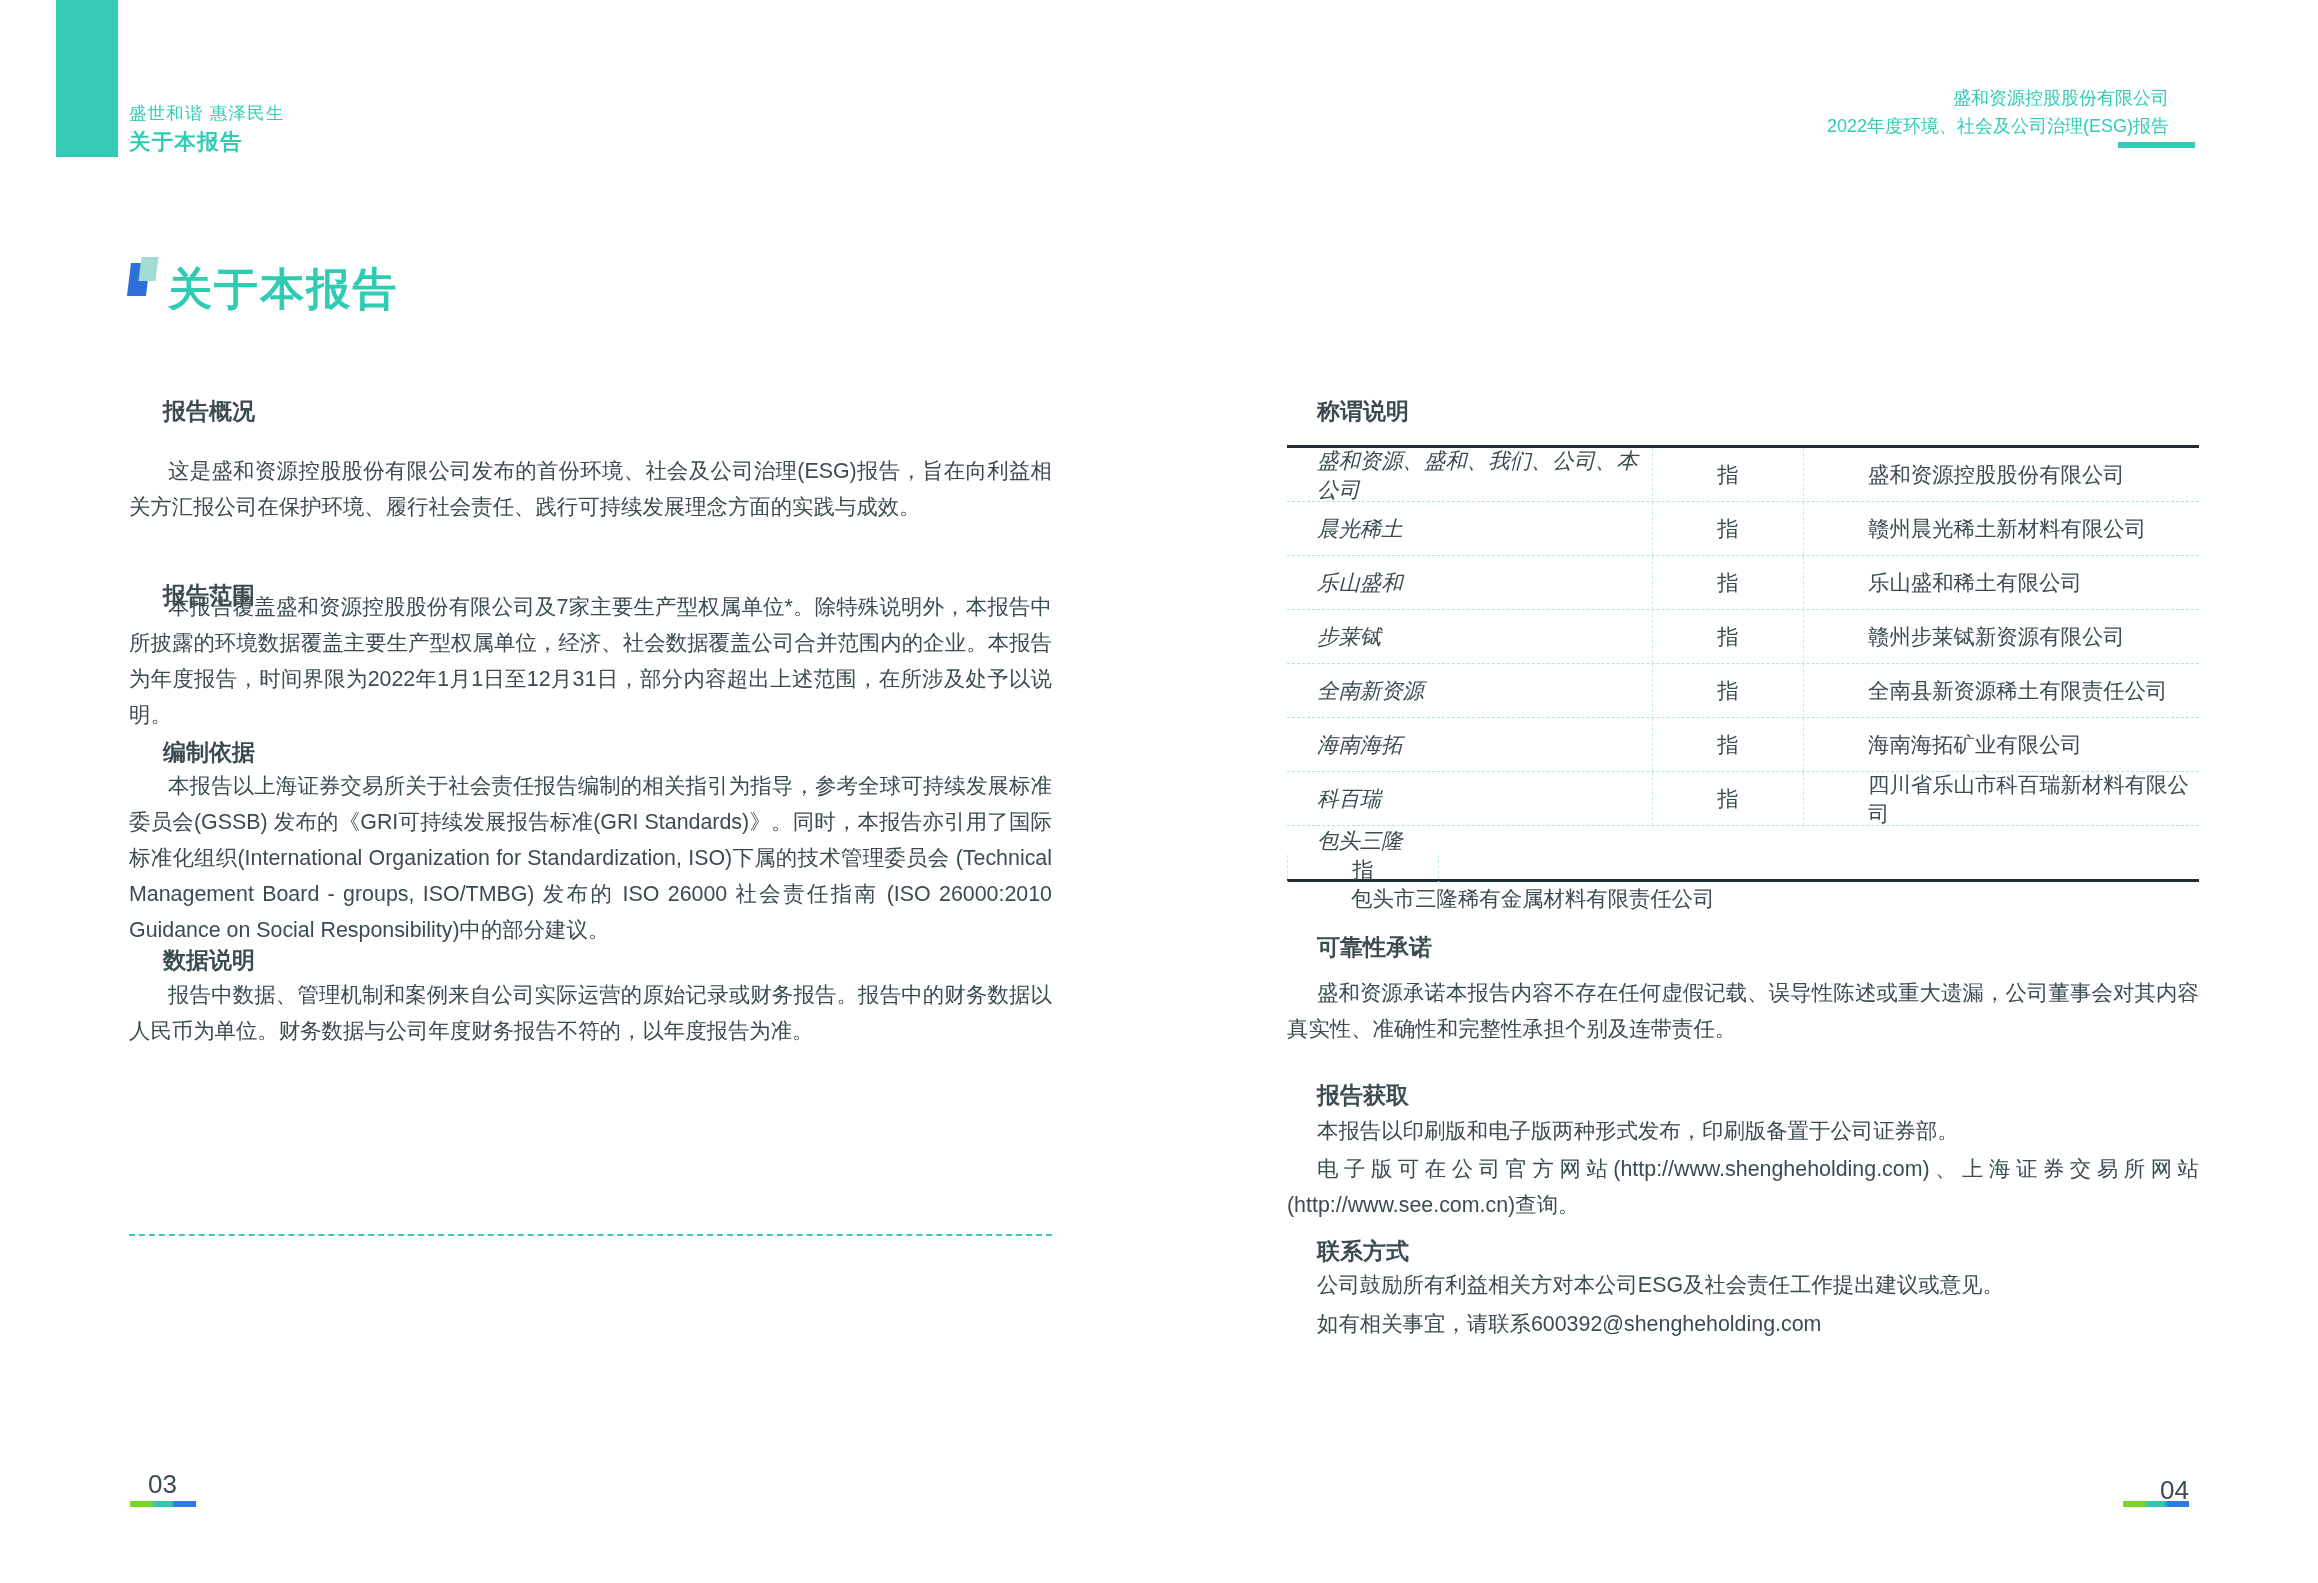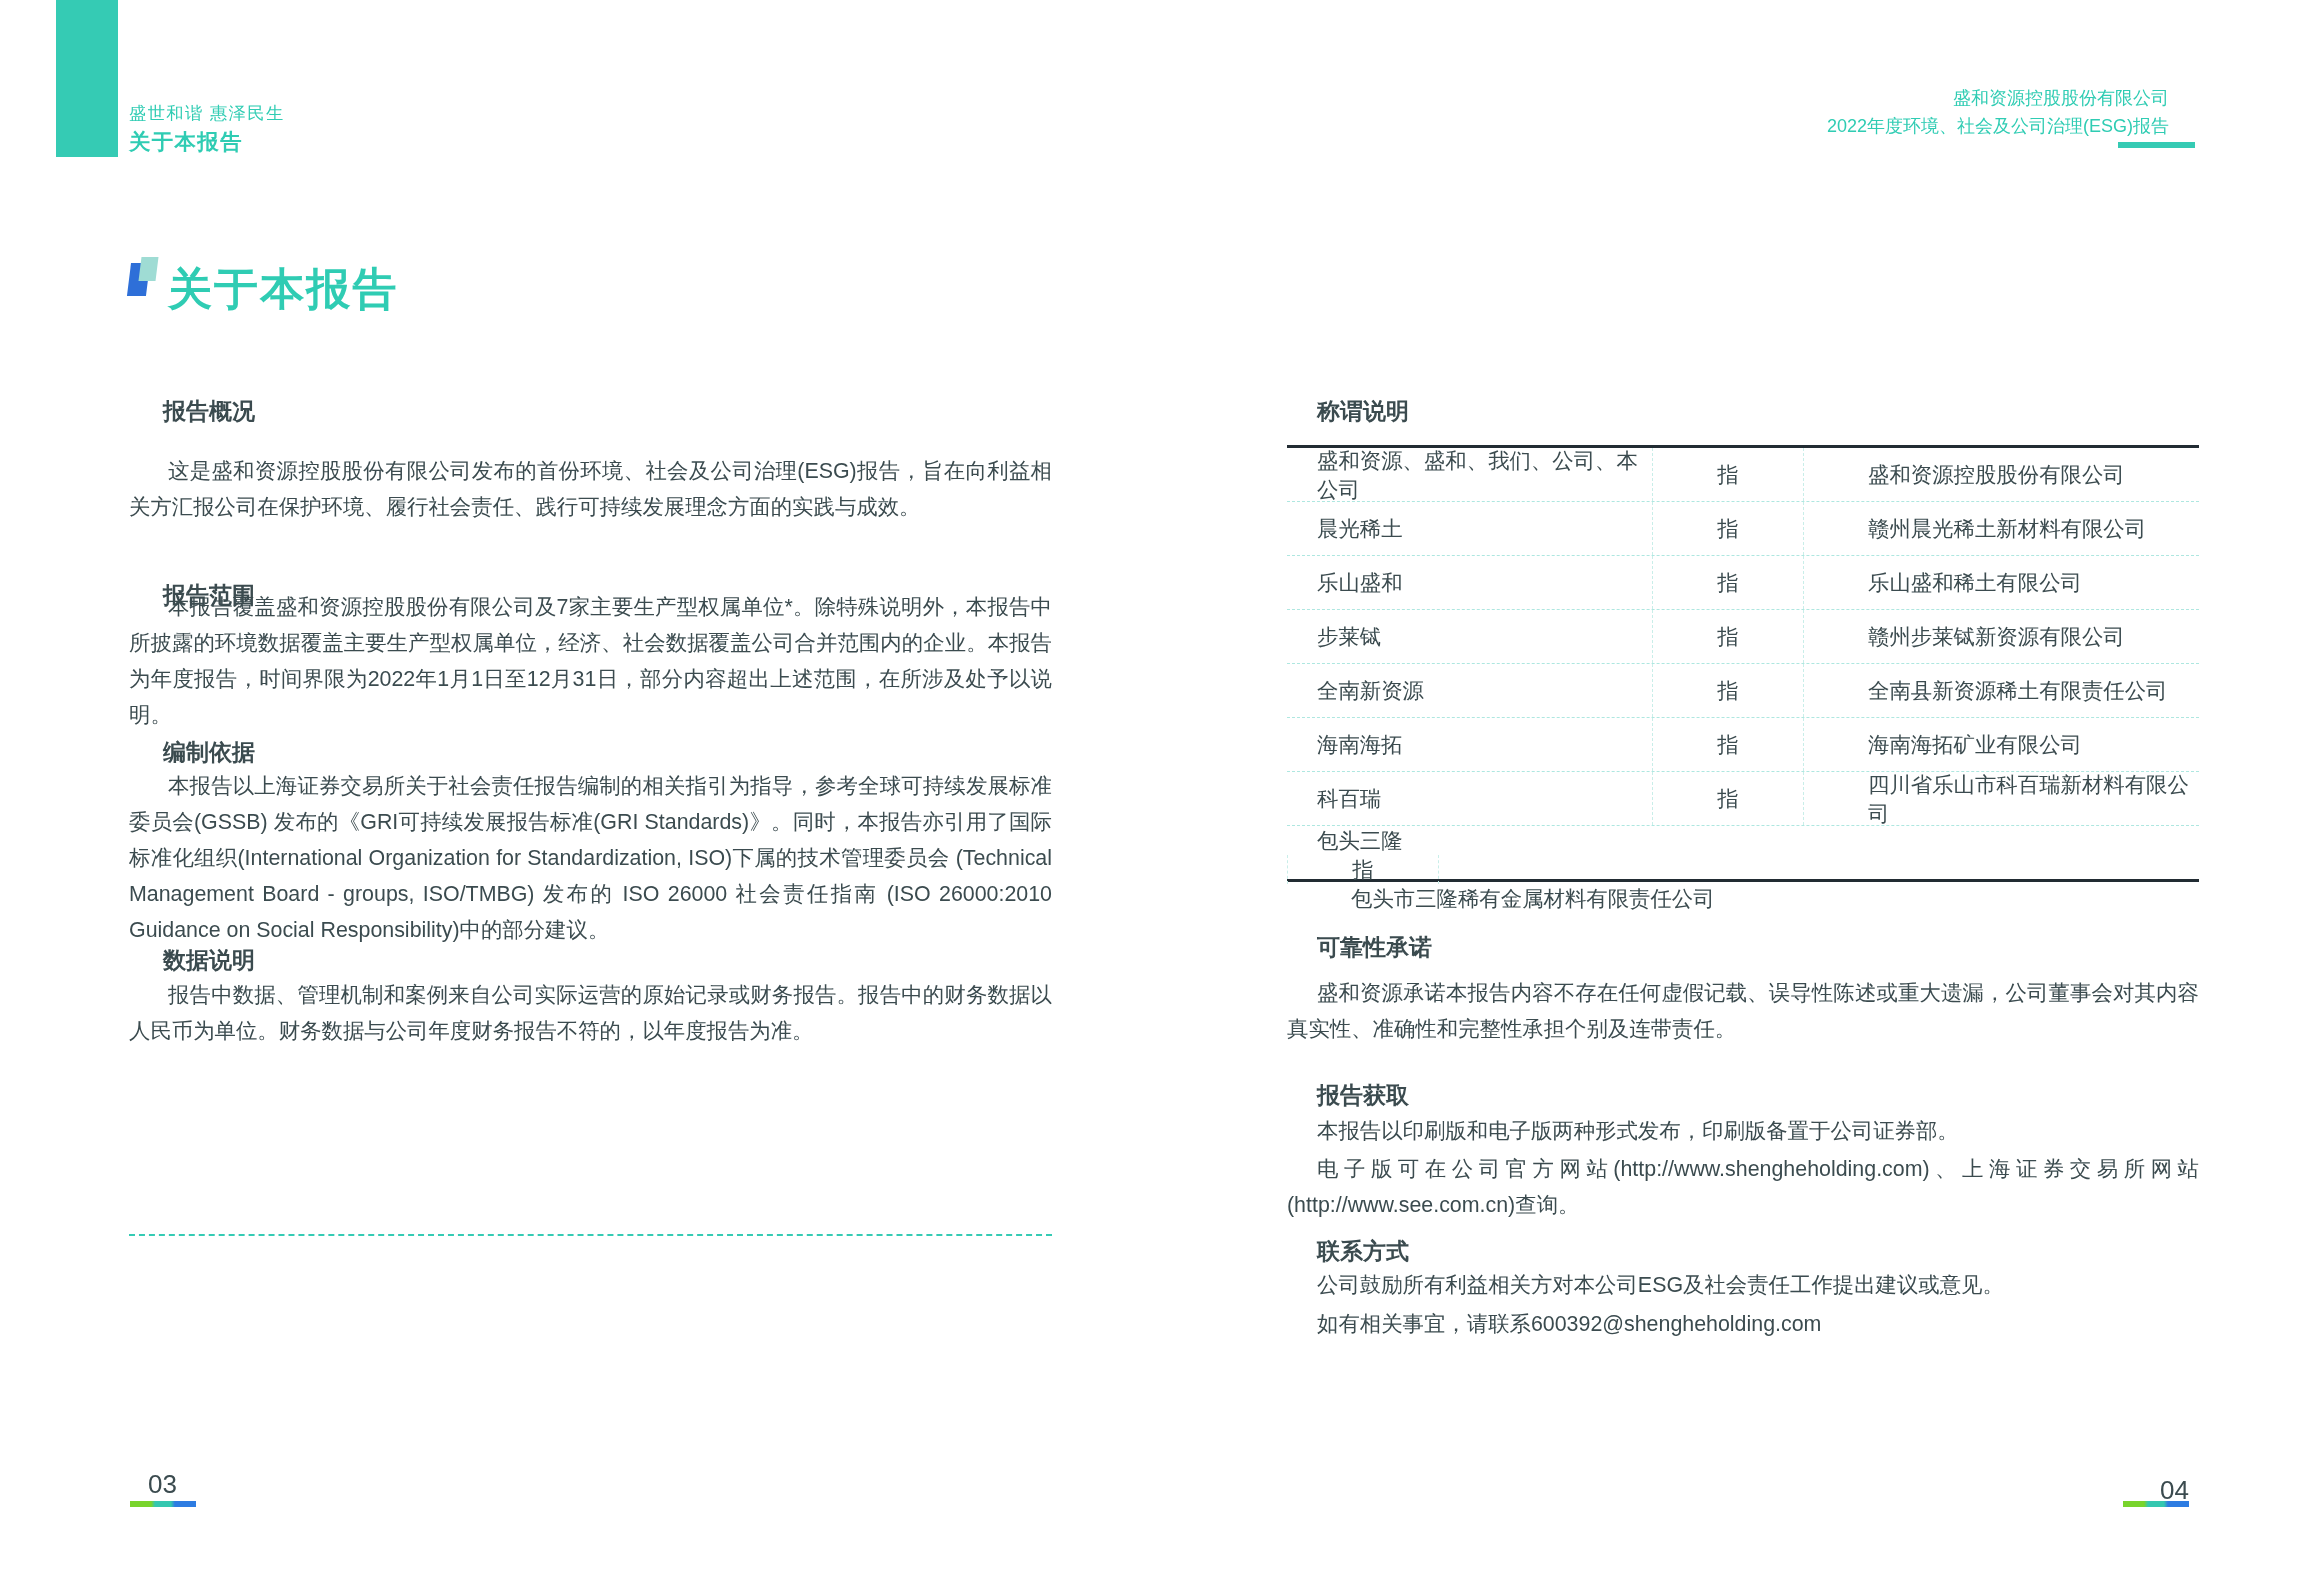--- a/index.html
+++ b/index.html
@@ -44,21 +44,21 @@
   #h-contact    { left:1317px; top:1236px; }
   #p-contact1   { top:1267px; }
   #p-contact2   { top:1306px; }
   
   .glossary-table {
     position:absolute; left:1287px; top:445px; width:912px;
     border-top:3.5px solid #222c33; border-bottom:3.5px solid #222c33;
   }
   .g-row { display:flex; height:53px; align-items:stretch; border-bottom:1.4px dashed #aee7e0; font-size:21.4px; color:#3b4b4f; }
   .g-row:last-child { border-bottom:none;flex-direction:column; }
-  .g-term { width:365px; padding-left:30px; box-sizing:border-box; display:flex; align-items:center; }
+  .g-term { width:365px; padding-left:30px; box-sizing:border-box; display:flex; align-items:center;font-style:italic; }
   .g-conn { width:152px; box-sizing:border-box; display:flex; align-items:center; justify-content:center;
             border-left:1.4px dashed #c9eee9; border-right:1.4px dashed #c9eee9; }
   .g-full { flex:1; padding-left:64px; box-sizing:border-box; display:flex; align-items:center; }
   
   .pagenum { position:absolute; font-size:26px; color:#3b4b4f; }
   #pn-left  { left:148px; top:1469px; }
   #pn-right { left:2123px; top:1469px; width:66px; text-align:right;margin-top:6px; }
   .pagebar { position:absolute; top:1501px; width:66px; height:5.5px;
     background:linear-gradient(90deg,#79d42c 0%,#79d42c 32%,#34c7b0 38%,#34c7b0 62%,#2d7ce2 68%,#2d7ce2 100%); }
   #bar-left  { left:130px; }

